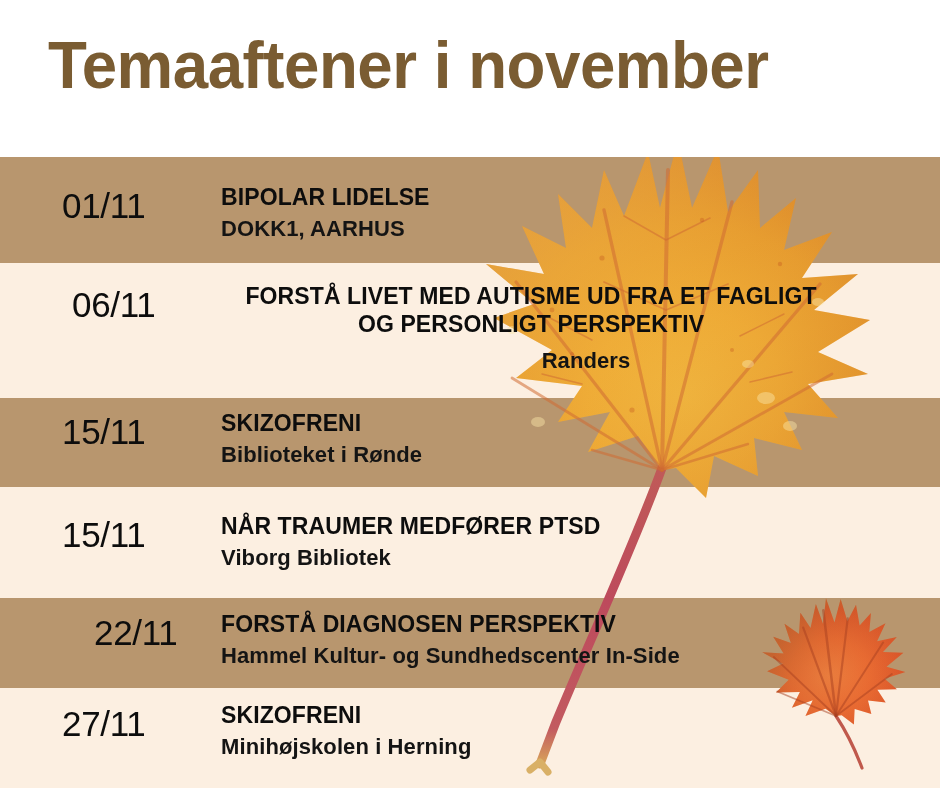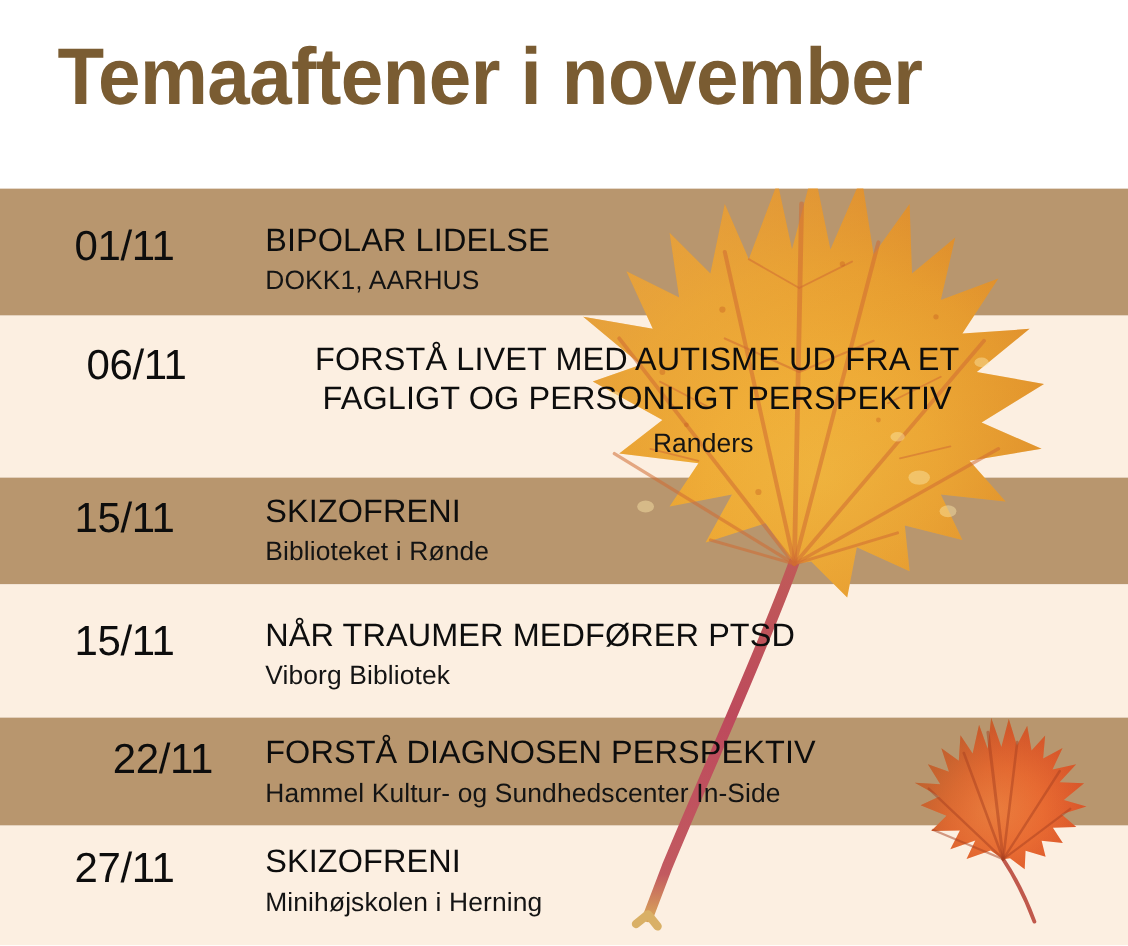--- a/index.html
+++ b/index.html
@@ -89,31 +89,31 @@
     color: #0d0d0d;
     letter-spacing: -0.3px;
     white-space: nowrap;
   }
   .row-body {
     position: absolute;
     left: 221px;
     width: 710px;
   }
   .row-title {
-    font-size: 27px;
-    font-weight: 400;
+    font-size: 23px;
+    font-weight: 700;
     color: #0d0d0d;
     letter-spacing: 0.1px;
     line-height: 1.21;
     white-space: nowrap;
   }
   .row-title.two-line { white-space: normal; }
   .row-venue {
     font-size: 22px;
-    font-weight: 400;
+    font-weight: 700;
     color: #141414;
     letter-spacing: 0.1px;
     line-height: 1.25;
     margin-top: 3px;
     white-space: nowrap;
   }
 </style>
 </head>
 <body>
 

